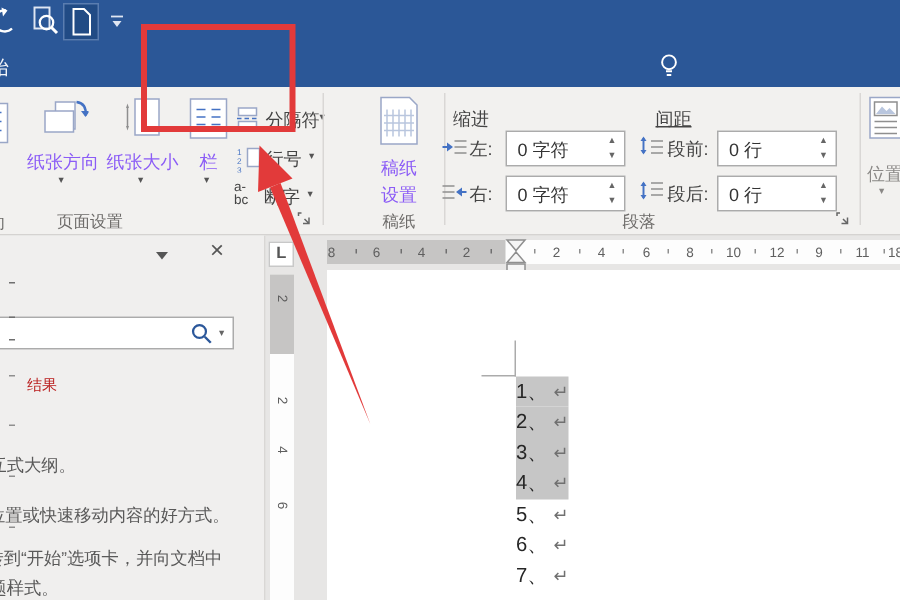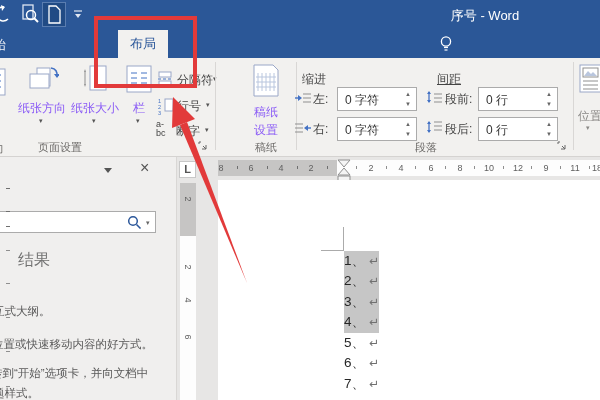--- a/index.html
+++ b/index.html
@@ -67,26 +67,24 @@
     <svg width="22" height="23">
         <path d="M6 3 h7 l4 4 v13 h-11 z" fill="none" stroke="#ffffff" stroke-width="1.3"></path>
       </svg>
   </div>
   <div class="abs" style="left:72px;top:8px;width:14px;height:14px;text-align:center;">
     <svg width="12" height="12">
         <line x1="2" y1="3" x2="10" y2="3" stroke="#dfe6f2" stroke-width="1.2"></line>
         <path d="M3 6 l3 4 3-4 z" fill="#dfe6f2"></path>
       </svg>
   </div>
-  <div class="abs title-text" style="left:400px;top:7px;width:170px;text-align:center;">序号 - Word</div>
 </div>
 
 <div class="abs tabbar">
 
-  <div class="abs tab-selected" style="left:118px;top:2px;width:50px;height:28px;">布局</div>
   <div class="abs tab clip" style="left:0;top:8px;width:11px;">
     <span style="margin-left:-20px;display:inline-block;">开始</span>
   </div>
   <div class="abs tab" style="left:28px;">插入</div>
   <div class="abs tab" style="left:80px;">设计</div>
   <div class="abs tab" style="left:180px;">引用</div>
   <div class="abs tab" style="left:232px;">邮件</div>
   <div class="abs tab" style="left:283px;">审阅</div>
   <div class="abs tab" style="left:333px;">视图</div>
   <div class="abs tab" style="left:388px;">帮助</div>
@@ -338,21 +336,21 @@
   <div class="abs" style="left:140px;top:2px;font-size:16px;color:#555;">×</div>
   <div class="abs searchbox" style="left:-12px;top:54px;width:168px;height:22px;">
     <span class="abs" style="left:138px;top:3px;">
       <svg width="15" height="15">
           <circle cx="6" cy="6" r="4.3" fill="none" stroke="#2b579a" stroke-width="1.5"></circle>
           <line x1="9.5" y1="9.5" x2="13.5" y2="13.5" stroke="#2b579a" stroke-width="1.6"></line>
         </svg>
     </span>
     <span class="abs dd" style="left:157px;top:7px;color:#666;">▾</span>
   </div>
-  <div class="abs nav-text" style="left:18px;top:93px;font-size:16px;color:#737373;">结果</div>
+  <div class="abs nav-text" style="left:18px;top:93px;font-size:10px;color:#b91c1c;">结果</div>
   <div class="abs clip" style="left:0;top:144px;width:176px;height:16px;">
     <span class="nav-text" style="margin-left:-7px;display:inline-block;">互式大纲。</span>
   </div>
   <div class="abs clip" style="left:0;top:177px;width:176px;height:16px;">
     <span class="nav-text" style="margin-left:-8px;display:inline-block;">位置或快速移动内容的好方式。</span>
   </div>
   <div class="abs clip" style="left:0;top:206px;width:176px;height:16px;">
     <span class="nav-text" style="margin-left:-9px;display:inline-block;">转到“开始”选项卡，并向文档中</span>
   </div>
   <div class="abs clip" style="left:0;top:226px;width:176px;height:16px;">

